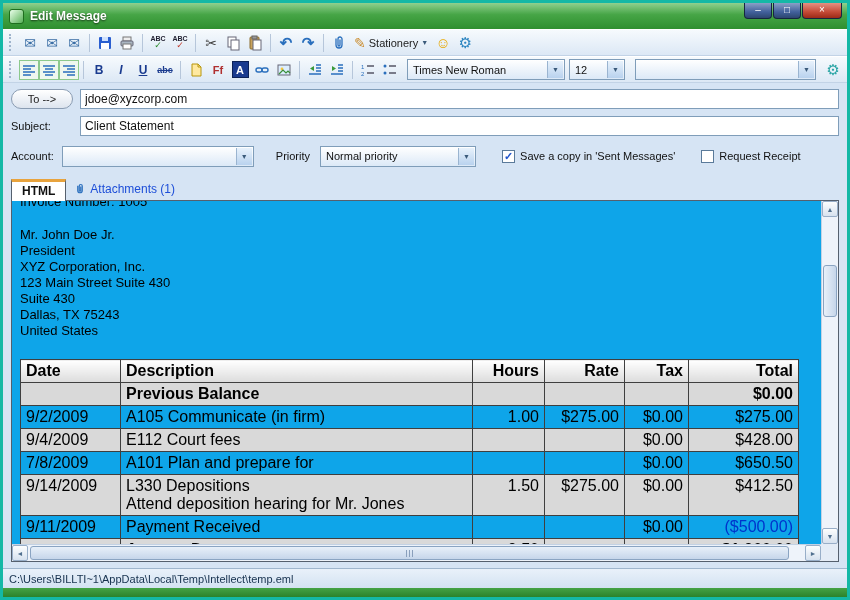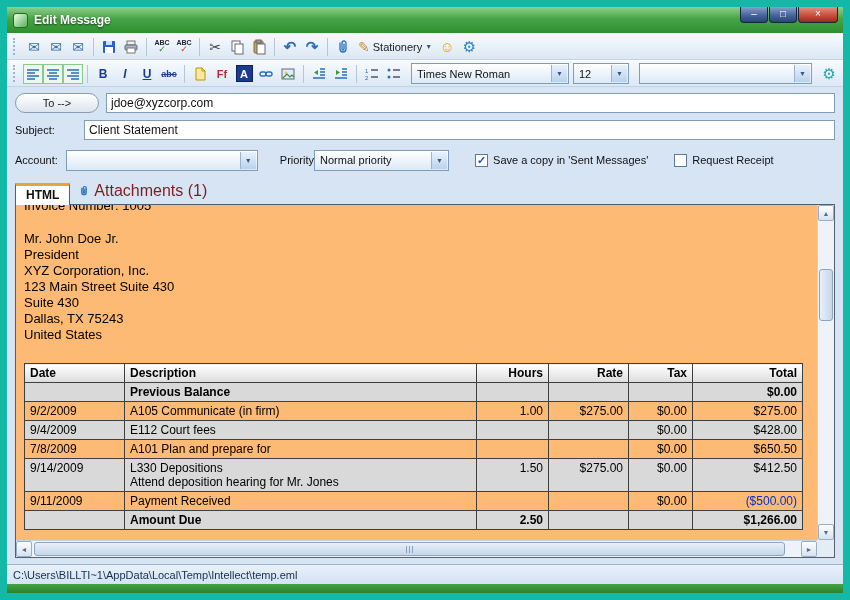--- a/index.html
+++ b/index.html
@@ -1,18 +1,18 @@
 <!DOCTYPE html>
 <html><head>
 <meta charset="utf-8">
 <style>
   * { margin:0; padding:0; box-sizing:border-box; }
   html,body { width:850px; height:600px; font-family:"Liberation Sans", sans-serif; }
   .window { width:850px; height:600px; display:flex; flex-direction:column; background:#d6e4f4;
-            border:7px solid #14b8a6; overflow:hidden; }
+            border:3px solid #14b8a6; overflow:hidden; }
 
   
   .titlebar { height:26px; flex:0 0 auto; position:relative; display:flex; align-items:center;
               padding:0 6px; background:linear-gradient(180deg,#8fd08f,#46a546 45%,#2f8f2f); }
   .title-icon { width:15px; height:15px; margin-right:6px; border:1px solid #1e6e1e; border-radius:3px;
                 background:linear-gradient(135deg,#eaffea,#57b057); }
   .title-text { color:#fff; font-size:12px; font-weight:bold; text-shadow:0 1px 2px rgba(0,0,0,.65); }
   .win-buttons { position:absolute; right:5px; top:0; display:flex; gap:1px; }
   .win-btn { width:28px; height:16px; border:1px solid #16263f; border-top:none; border-radius:0 0 4px 4px;
              background:linear-gradient(180deg,#8aa0c6,#41609b 60%,#2c466f); color:#fff; font-size:10px;
@@ -58,51 +58,51 @@
   .combo .cbtn { position:absolute; right:1px; top:1px; bottom:1px; width:16px;
                  background:linear-gradient(#e8f2fc,#b9d2ee); border-left:1px solid #9ab4d0;
                  display:flex; align-items:center; justify-content:center; }
   .combo-font { width:158px; margin-left:6px; }
   .combo-size { width:56px; margin-left:4px; }
   .combo-style { flex:1; margin:0 6px 0 10px; }
 
   
   .row { display:flex; align-items:center; padding:0 8px; flex:0 0 auto; font-size:11px; color:#111; }
   .to-row { margin-top:5px; height:22px; }
-  .to-btn { width:84px; height:20px; border:1px solid #8a9cb2; border-radius:10px; flex:0 0 auto;
+  .to-btn { width:62px; height:20px; border:1px solid #8a9cb2; border-radius:10px; flex:0 0 auto;
             background:linear-gradient(#ffffff,#dde4ee); font-size:11px; display:flex; align-items:center;
             justify-content:center; color:#222; }
   .text-input { flex:1; margin-left:7px; height:20px; border:1px solid #7f9db9; background:#fff;
                 font-size:12px; padding:8px 4px; font-family:"Liberation Sans", sans-serif; color:#111; }
   .subject-row { margin-top:5px; height:22px; }
   .flabel { width:62px; flex:0 0 auto; }
   .account-row { margin-top:7px; height:24px; }
   .combo-account { width:192px; margin-left:8px; }
   .plabel { margin-left:22px; }
-  .combo-priority { width:135px; }
+  .combo-priority { width:156px; margin-left:10px; }
   .cb-wrap { display:flex; align-items:center; margin-left:26px; }
   .cb { width:13px; height:13px; border:1px solid #5a7a9a; background:#fff; margin-right:5px;
         display:flex; align-items:center; justify-content:center; font-size:11px; font-weight:bold; color:#2255cc; }
 
   
   .tabstrip { margin:9px 0 0 8px; flex:0 0 auto; display:flex; align-items:flex-end; height:23px; }
   .tab-active { background:#fff; border:1px solid #55606e; border-bottom:none; border-top:3px solid #e8a33d;
                 padding:2px 10px 3px; font-size:12px; font-weight:bold; color:#111; position:relative;
                 z-index:2; margin-bottom:-1px;margin-top:30px; }
-  .tab { padding:3px 8px 4px; font-size:16px; color:#7f1d1d; display:flex; align-items:center; gap:4px; }
-
-  
-  .editor { flex:1 1 auto; min-height:0; margin:0 8px; position:relative; background:#fdba74;
+  .tab { padding:3px 8px 4px; font-size:12px; color:#1d4ed8; display:flex; align-items:center; gap:4px; }
+
+  
+  .editor { flex:1 1 auto; min-height:0; margin:0 8px; position:relative; background:#0ea5e9;
             border:1px solid #55606e; z-index:1; }
   .editor-content { position:absolute; top:0; left:0; right:17px; bottom:17px; overflow:hidden; padding-left:8px; }
   .clipped-line { margin-top:-7px; font-size:13px; color:#000; }
   .addr { margin-top:18px; font-size:13px; line-height:16px; color:#000; }
 
   table.invoice { border-collapse:collapse; margin:20px 0 0 0; table-layout:fixed; width:778px;
-                  font-size:12px; color:#000; }
+                  font-size:16px; color:#000; }
   .invoice th, .invoice td { border:1px solid #3f3f3f; padding:2px 5px; vertical-align:top; overflow:hidden; }
   .invoice th { background:linear-gradient(#ffffff,#dcdcdc); font-weight:bold; text-align:left; }
   .invoice th.num { text-align:right; }
   .invoice td.num { text-align:right; }
   tr.gray td { background:#d9d9d9; }
   tr.boldrow td { font-weight:bold; }
   td.neg { color:#0033cc; }
 
   
   .vscroll { position:absolute; top:0; right:0; bottom:17px; width:17px; background:#eef3fa;

